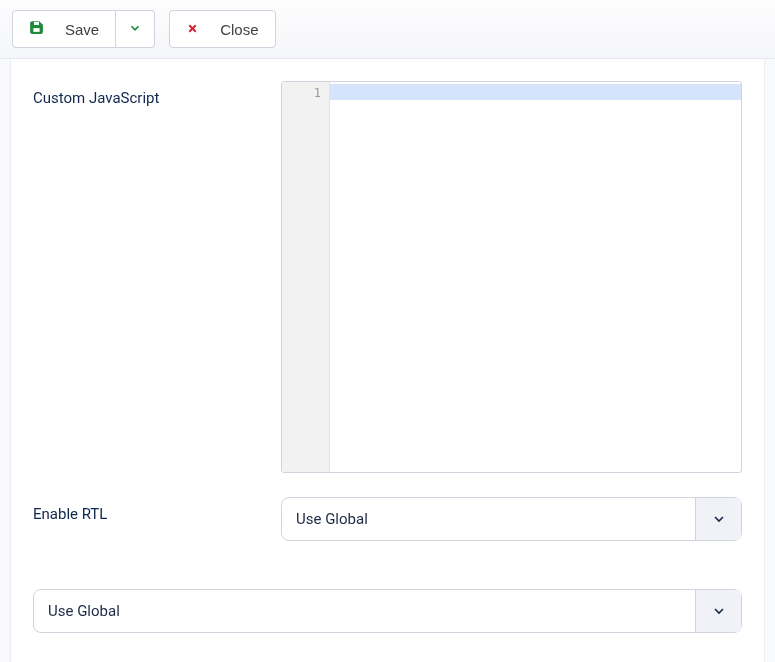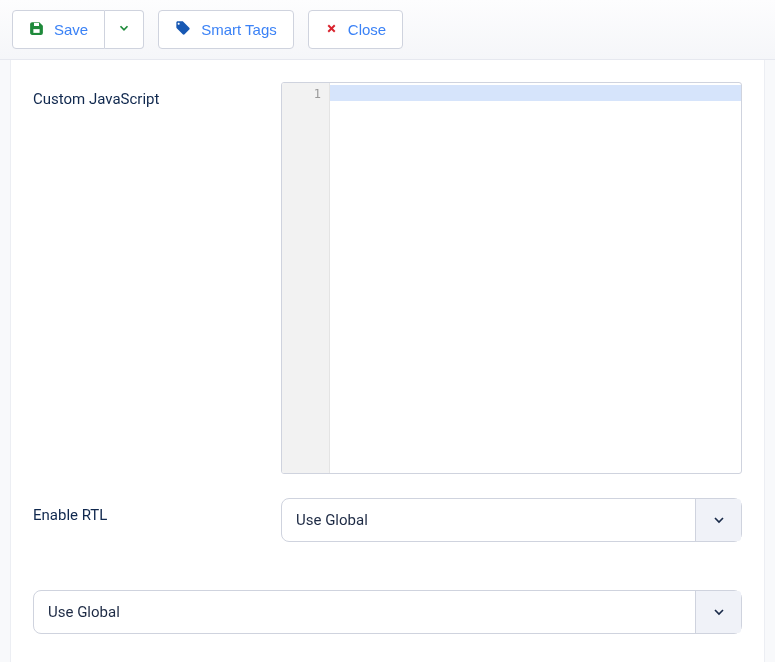--- a/index.html
+++ b/index.html
@@ -22,27 +22,27 @@
       padding: 10px 12px;
       background: linear-gradient(#fdfdfe, #f5f6f9);
       border-bottom: 1px solid #e6e8ef;
     }
     .btn-group {
       display: flex;
     }
     .btn {
       display: inline-flex;
       align-items: center;
-      gap: 10px;
+      gap: 21px;
       padding: 9px 16px;
       background: #fff;
       border: 1px solid #cfd3de;
       border-radius: 4px;
       font-size: 15px;
-      color: #3b82f6;
+      color: #404040;
       cursor: pointer;
     }
     .btn-group .btn:first-child {
       border-top-right-radius: 0;
       border-bottom-right-radius: 0;
     }
     .btn-group .btn + .btn {
       border-top-left-radius: 0;
       border-bottom-left-radius: 0;
       border-left: none;
@@ -146,28 +146,20 @@
     </button>
     <button class="btn">
       <span>
         <svg width="14" height="14" viewBox="0 0 24 24" fill="none" stroke="#1f8a3b" stroke-width="3">
           <polyline points="6 9 12 15 18 9"></polyline>
         </svg>
       </span>
     </button>
   </div>
 
-  <button class="btn">
-    <span>
-      <svg width="16" height="16" viewBox="0 0 24 24" fill="#1758b3">
-        <path d="M21.41 11.58l-9-9C12.05 2.22 11.55 2 11 2H4c-1.1 0-2 .9-2 2v7c0 .55.22 1.05.59 1.42l9 9c.36.36.86.58 1.41.58s1.05-.22 1.41-.59l7-7c.37-.36.59-.86.59-1.41s-.23-1.05-.59-1.42zM5.5 7C4.67 7 4 6.33 4 5.5S4.67 4 5.5 4 7 4.67 7 5.5 6.33 7 5.5 7z"></path>
-      </svg>
-    </span>
-    <span>Smart Tags</span>
-  </button>
 
   <button class="btn">
     <span>
       <svg width="13" height="13" viewBox="0 0 24 24" fill="none" stroke="#d9232e" stroke-width="3.5">
         <line x1="18" y1="6" x2="6" y2="18"></line>
         <line x1="6" y1="6" x2="18" y2="18"></line>
       </svg>
     </span>
     <span>Close</span>
   </button>

